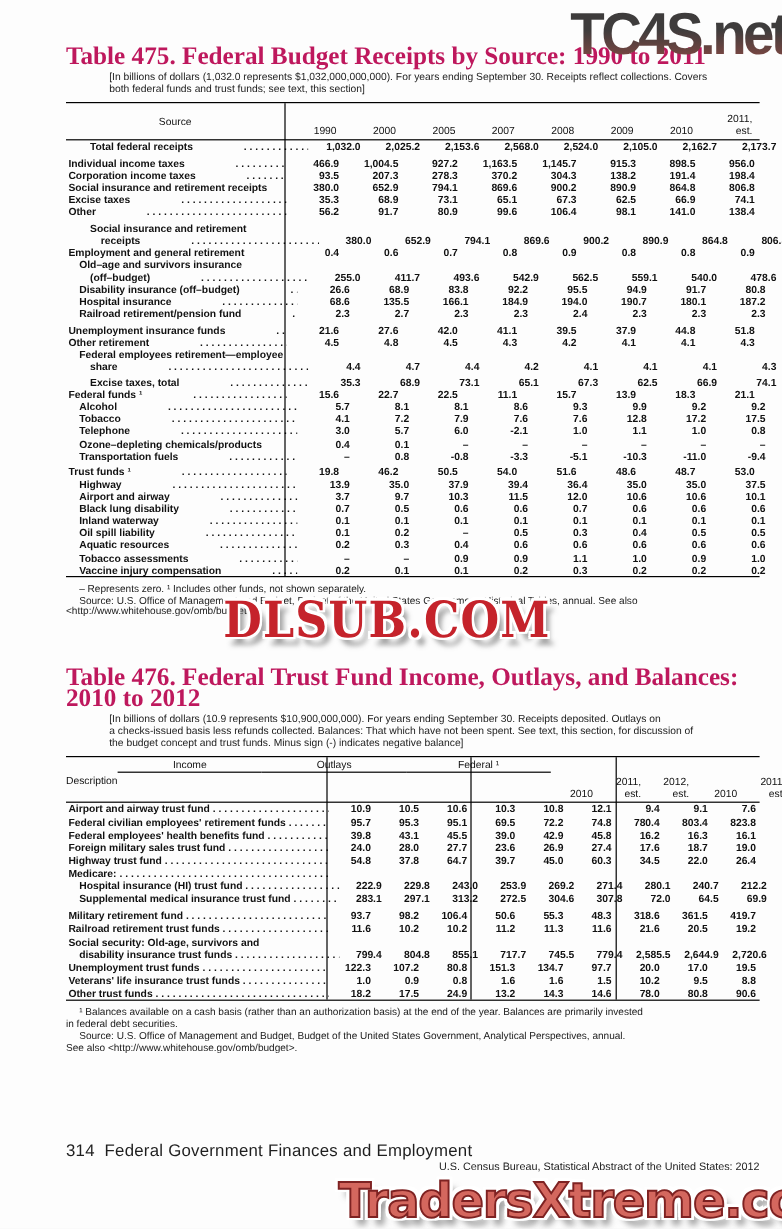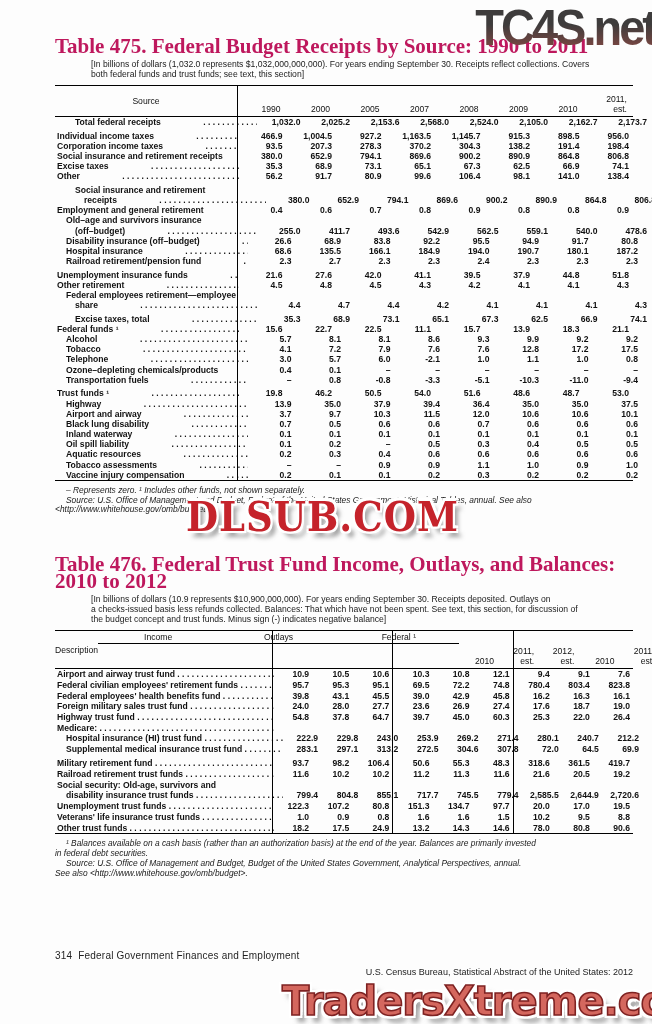--- a/index.html
+++ b/index.html
@@ -44,26 +44,26 @@
   .dots::after{content:"\00a0. . . . . . . . . . . . . . . . . . . . . . . . . . . . . . . . . . . . . . . . . . . . . . . . . . . . . . . .";}
   .num{flex:0 0 auto;text-align:right;box-sizing:border-box;}
   .t475 .num{width:49.5px;padding-right:6px;}
   .t476 .num{width:40.11px;padding-right:5px;}
   .num2l{text-align:right;}
   .boldrow{font-weight:bold;}
   .rspace{height:3.5px;}
   .i0{padding-left:2px;}.i1{padding-left:11px;}.i2{padding-left:20px;}.i3{padding-left:29px;}
 
   
-  .fnotes{font-size:8.4px;line-height:9.8px;margin-top:5px;color:#1a1a1a;font-style:italic;}
+  .fnotes{font-size:8.4px;line-height:9.8px;margin-top:5px;color:#1a1a1a;}
   .fnotes .ind{padding-left:11px;}
   .fnotes div{white-space:nowrap;}
 
   
-  .footer-chapter{position:absolute;left:55px;top:950px;font-size:10px;color:#1f1f1f;letter-spacing:.2px;}
+  .footer-chapter{position:absolute;left:55px;top:950px;font-size:14px;color:#1f1f1f;letter-spacing:.2px;}
   .footer-attrib{position:absolute;right:19px;top:967px;font-size:9px;color:#222;}
 
   
   .wm-top{position:absolute;top:0px;right:-3px;z-index:9;
     font-family:"Liberation Sans",sans-serif;font-weight:800;font-size:47px;letter-spacing:-3px;
     transform:scaleY(1.05);
     background:linear-gradient(#3e3c3c 45%,#8a4a44 95%);
     -webkit-background-clip:text;background-clip:text;color:transparent;
     -webkit-text-fill-color:transparent;}
   .wm-mid{position:absolute;left:186px;top:494px;z-index:9;
@@ -688,21 +688,21 @@
             <div class="lblcell i0">
               <span class="lbl">Highway trust fund</span>
               <span class="dots"></span>
             </div>
             <span class="num">54.8</span>
             <span class="num">37.8</span>
             <span class="num">64.7</span>
             <span class="num">39.7</span>
             <span class="num">45.0</span>
             <span class="num">60.3</span>
-            <span class="num">25.3</span>
+            <span class="num">34.5</span>
             <span class="num">22.0</span>
             <span class="num">26.4</span>
           </div>
           <div class="trow">
             <div class="lblcell i0">
               <span class="lbl">Medicare:</span>
               <span class="dots"></span>
             </div>
           </div>
           <div class="trow">

